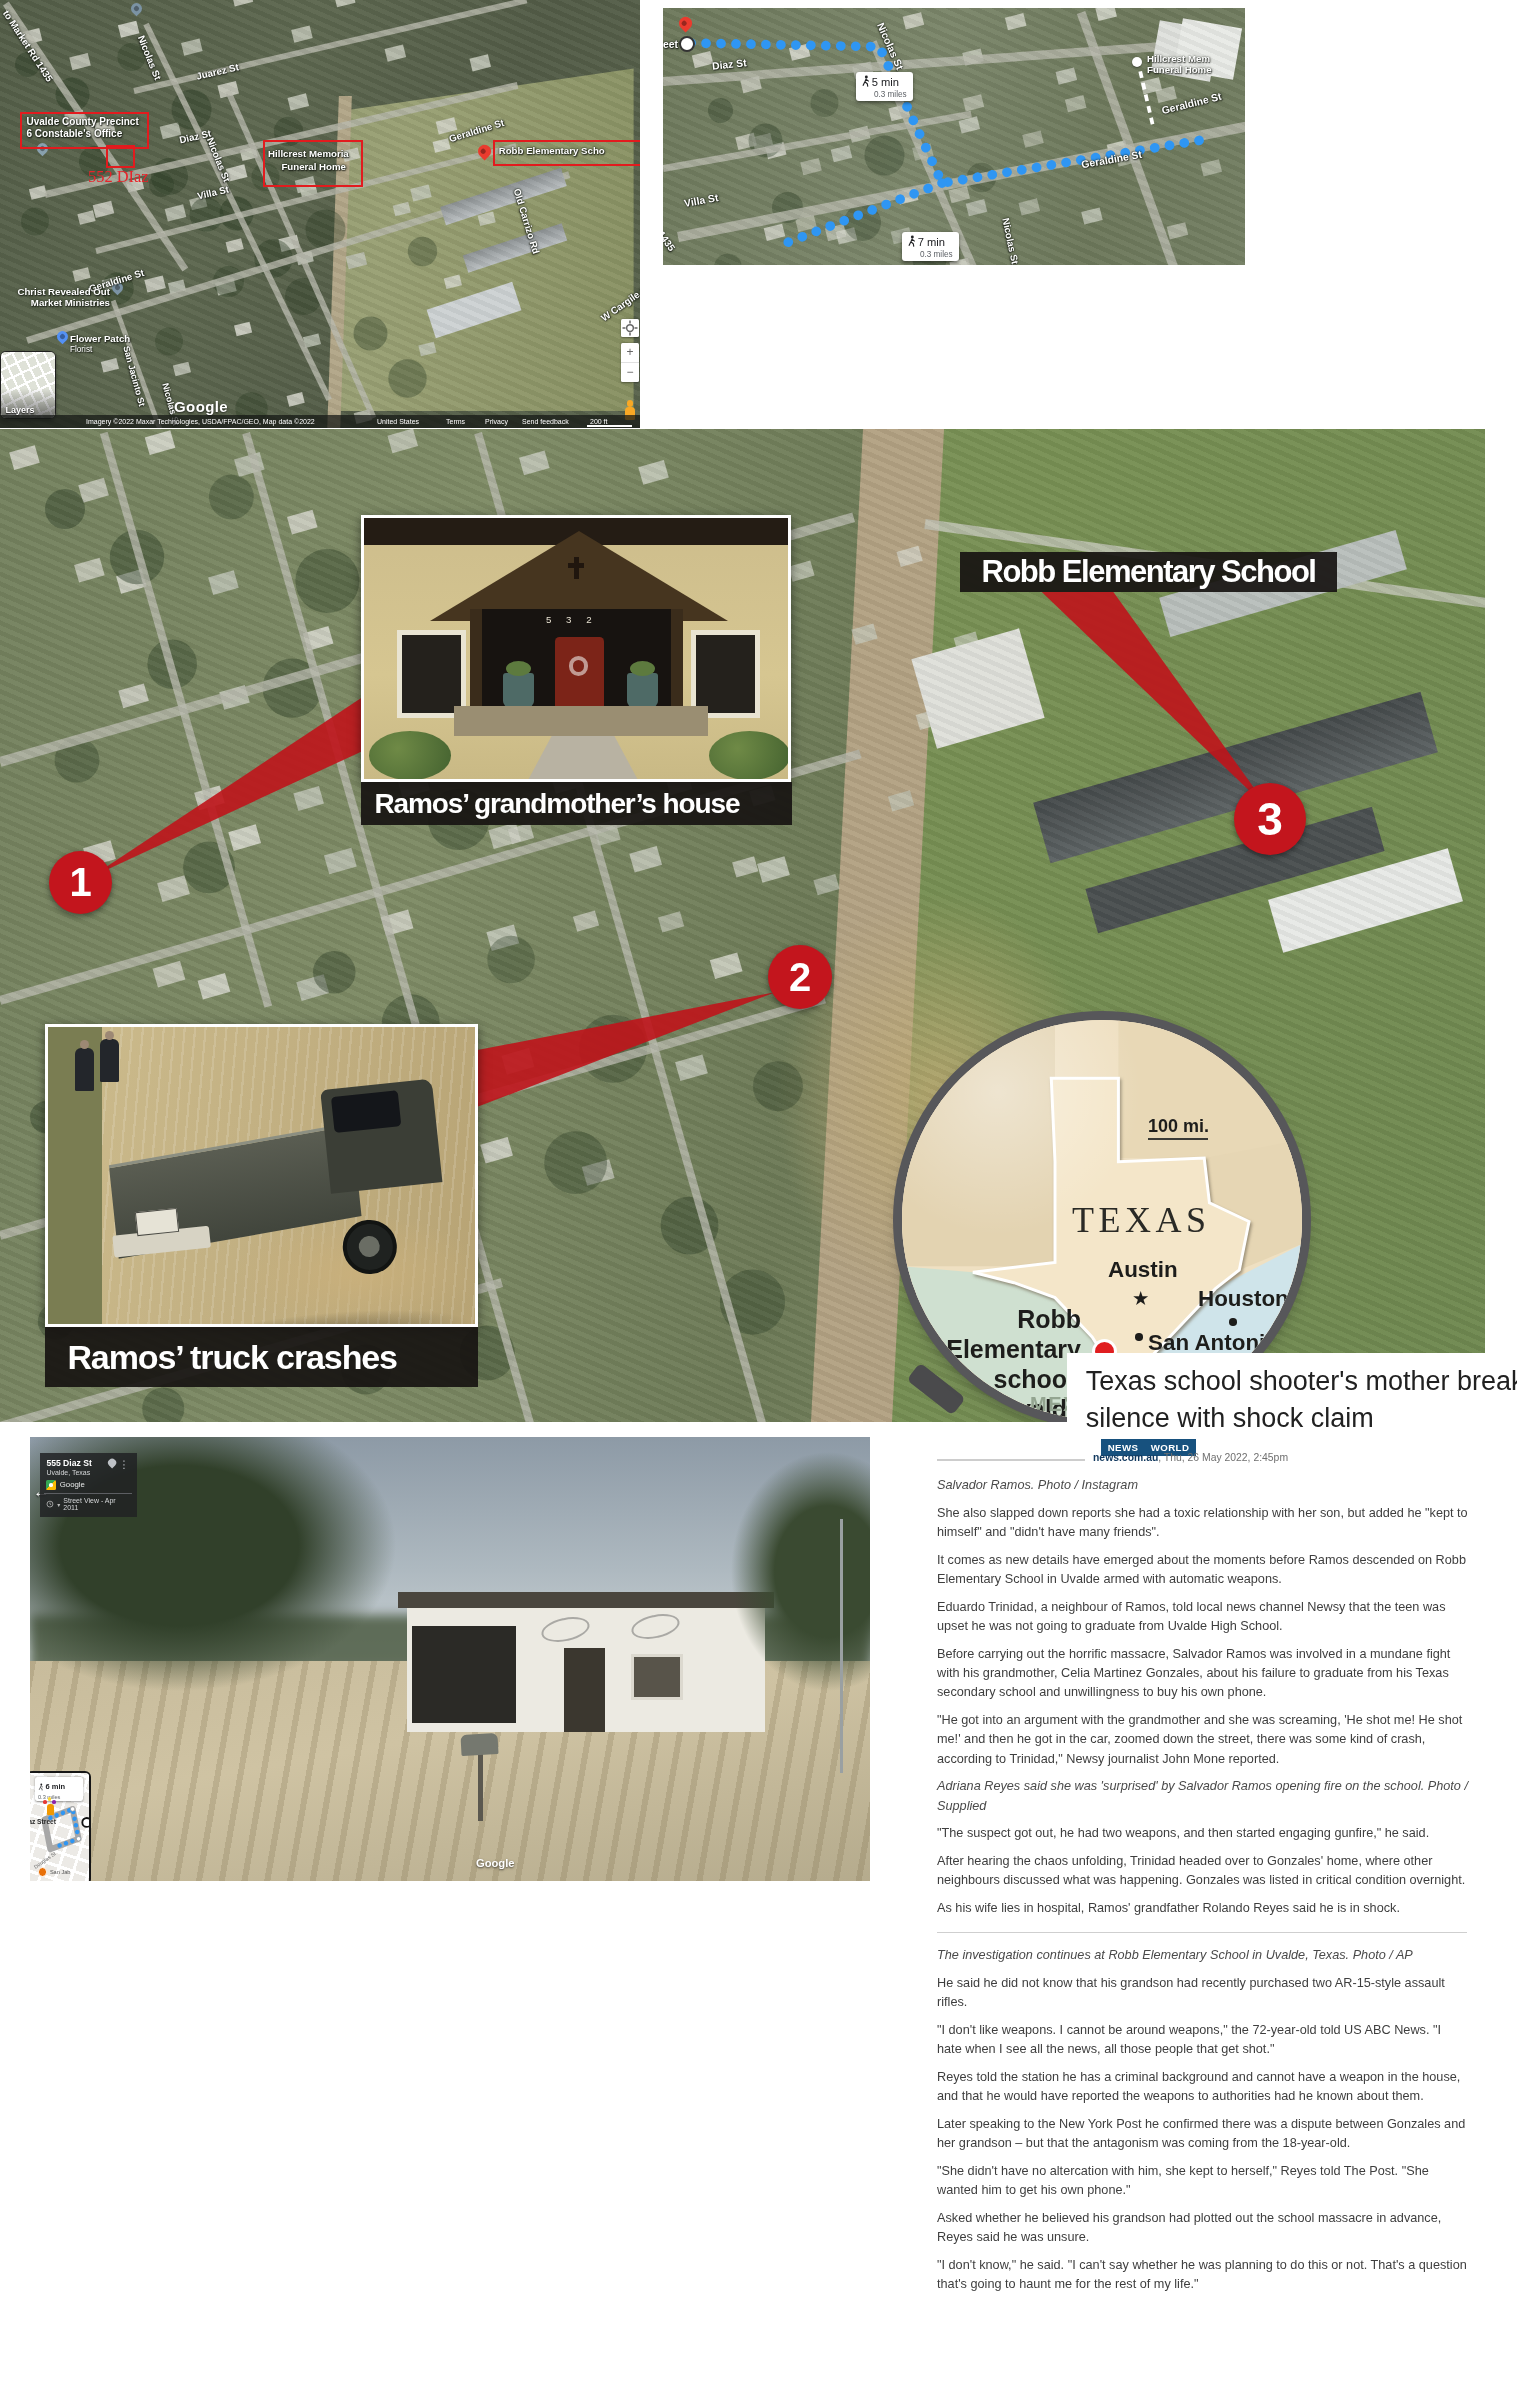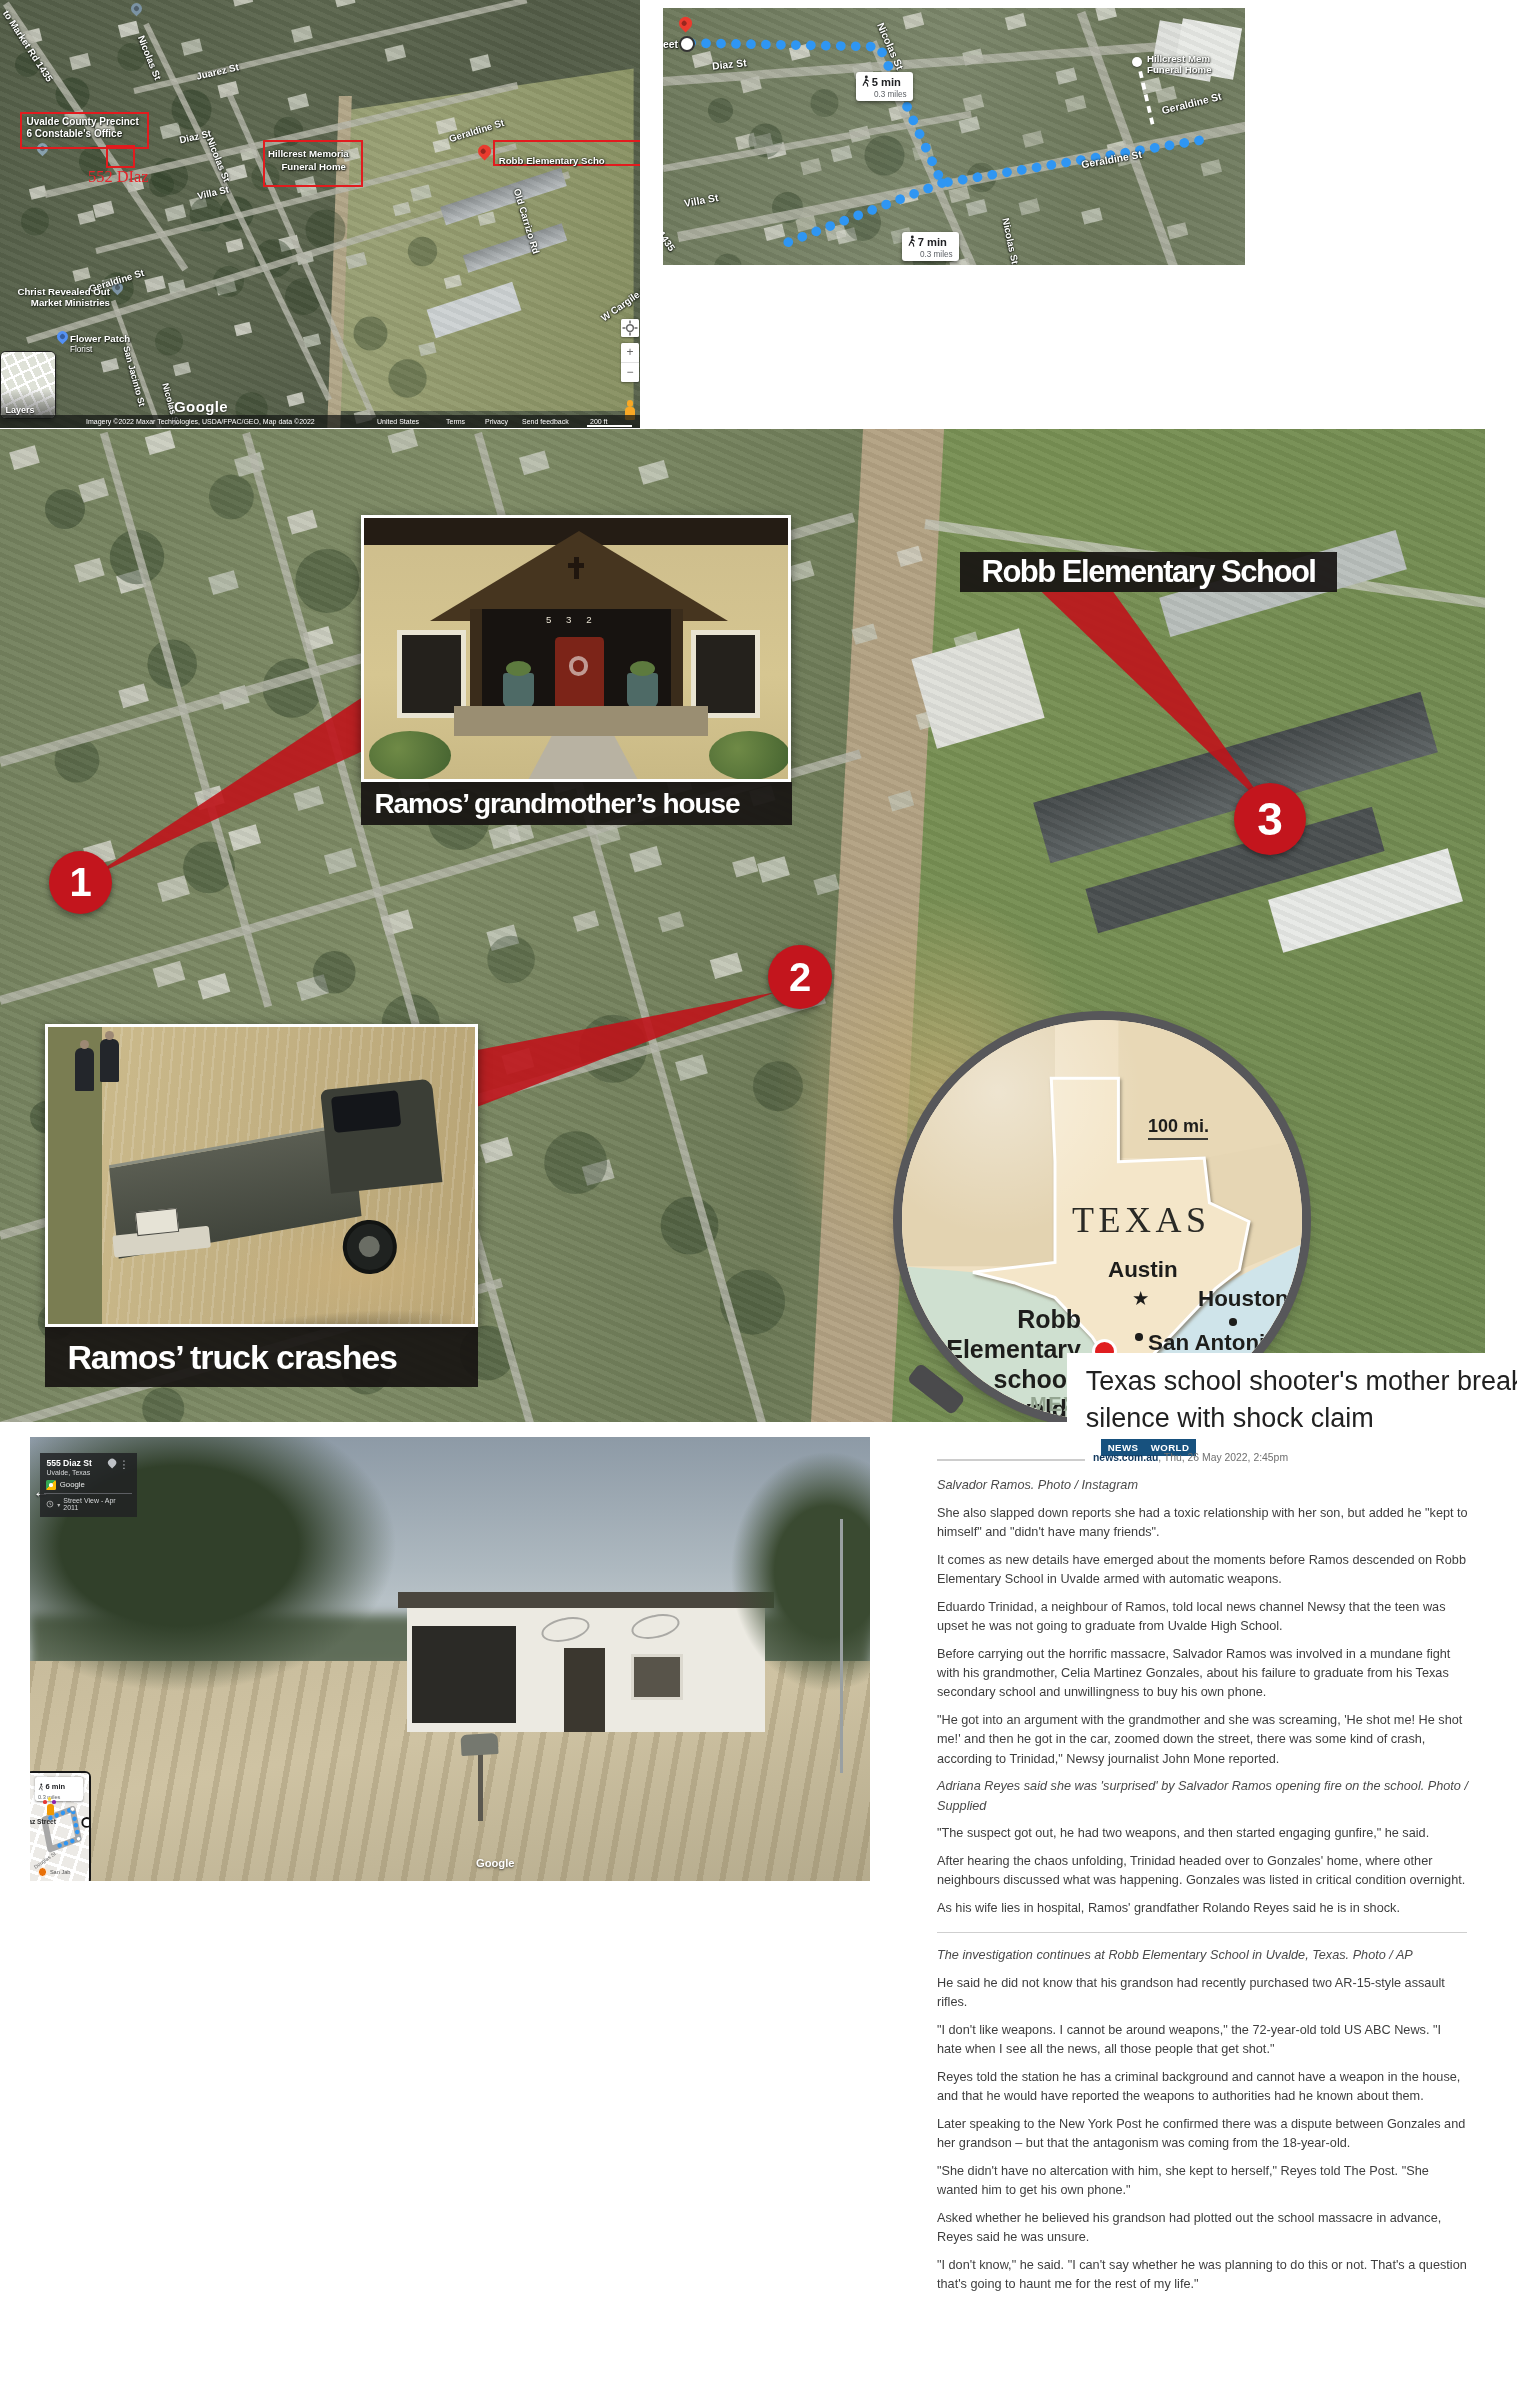--- a/index.html
+++ b/index.html
@@ -56,21 +56,21 @@
   .poi-two{position:absolute;color:#fff;font-weight:bold;font-size:9.7px;line-height:11.2px;text-align:right;
     text-shadow:0 0 2.2px rgba(35,42,30,.95),0.7px 0.7px 1.5px rgba(0,0,0,.85);}
   #tl-google{position:absolute;left:174px;top:398px;color:#fff;font-size:15px;letter-spacing:0.4px;
     text-shadow:0 0.7px 2.2px rgba(0,0,0,.7);font-weight:bold;}
 
   
   #trmap{left:663px;top:7.5px;width:582px;height:257px;overflow:hidden;
     background:linear-gradient(105deg,#6e795c 0%,#7b866a 45%,#6d785b 75%,#77826512 100%),#747f63;}
   #tr-hillbldg{position:absolute;left:515px;top:15px;width:60px;height:52px;background:#e8eae6;transform:rotate(10deg);box-shadow:-22.4px 6px 0 #dfe1dd;}
   .walk-badge{position:absolute;background:#fff;border-radius:3px;box-shadow:0 1.5px 3.7px rgba(0,0,0,.45);padding:3px 6px 2.2px 4.5px;}
-  .walk-badge .t{font-size:11.2px;font-weight:bold;color:#202124;white-space:nowrap;}
+  .walk-badge .t{font-size:11.2px;font-weight:normal;color:#202124;white-space:nowrap;}
   .walk-badge .d{font-size:8.2px;color:#5f6368;margin-left:13.4px;white-space:nowrap;}
   .walker{display:inline-block;vertical-align:-1.5px;margin-right:1.5px;}
 
   
   #aerial{left:0;top:429px;width:1485px;height:993px;overflow:hidden;
     background:linear-gradient(100deg,#74815e,#7e8b65 30%,#6d7a57 55%,#798661 82%);}
   #ae-field{position:absolute;inset:0;background:linear-gradient(115deg,#80955e,#789054 55%,#6f8850);
     clip-path:polygon(62% 0,100% 0,100% 100%,56% 100%);}
   #ae-rail{position:absolute;left:837px;top:0;width:81px;height:993px;background:#b3a283;transform:skewX(-3deg);}
   #ae-dirt{position:absolute;left:776px;top:463px;width:321px;height:418px;border-radius:50%;
@@ -240,21 +240,21 @@
     <div class="redbox" style="left:106px;top:145px;width:25px;height:19.4px;"></div>
     <div style="position:absolute;left:88px;top:167px;color:#e8232a;font-family:'Liberation Serif',serif;font-size:16.4px;">552 DIaz</div>
     <div class="redbox" style="left:263px;top:140px;width:96px;height:43px;">
       <div class="mlabel" style="left:3px;top:6px;">Hillcrest Memoria</div>
       <div class="mlabel" style="left:16.4px;top:19.4px;">Funeral Home</div>
     </div>
     <div class="pin gpin" style="left:478px;top:145px;width:12.7px;height:12.7px;">
         <span class="dot"></span>
       </div>
     <div class="redbox" style="left:493px;top:140px;width:148px;height:22.4px;">
-      <div class="mlabel" style="left:3.7px;top:13px;">Robb Elementary Scho</div>
+      <div class="mlabel" style="left:3.7px;top:3px;">Robb Elementary Scho</div>
     </div>
 
     <div class="poi-two" style="left:6px;top:286px;width:104px;">
       <div>Christ Revealed Out</div>
       <div>Market Ministries</div>
     </div>
     <div class="poi-two" style="left:70px;top:333px;text-align:left;">
       <div>Flower Patch</div>
       <div style="font-weight:normal;font-size:8.2px;">Florist</div>
     </div>

